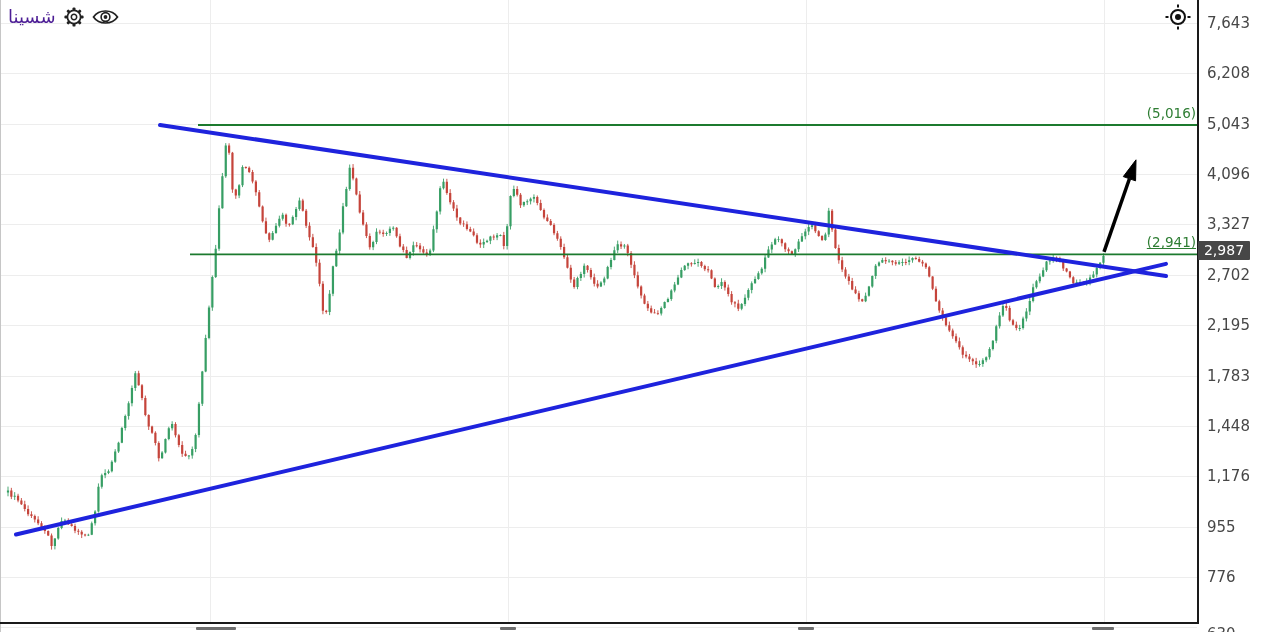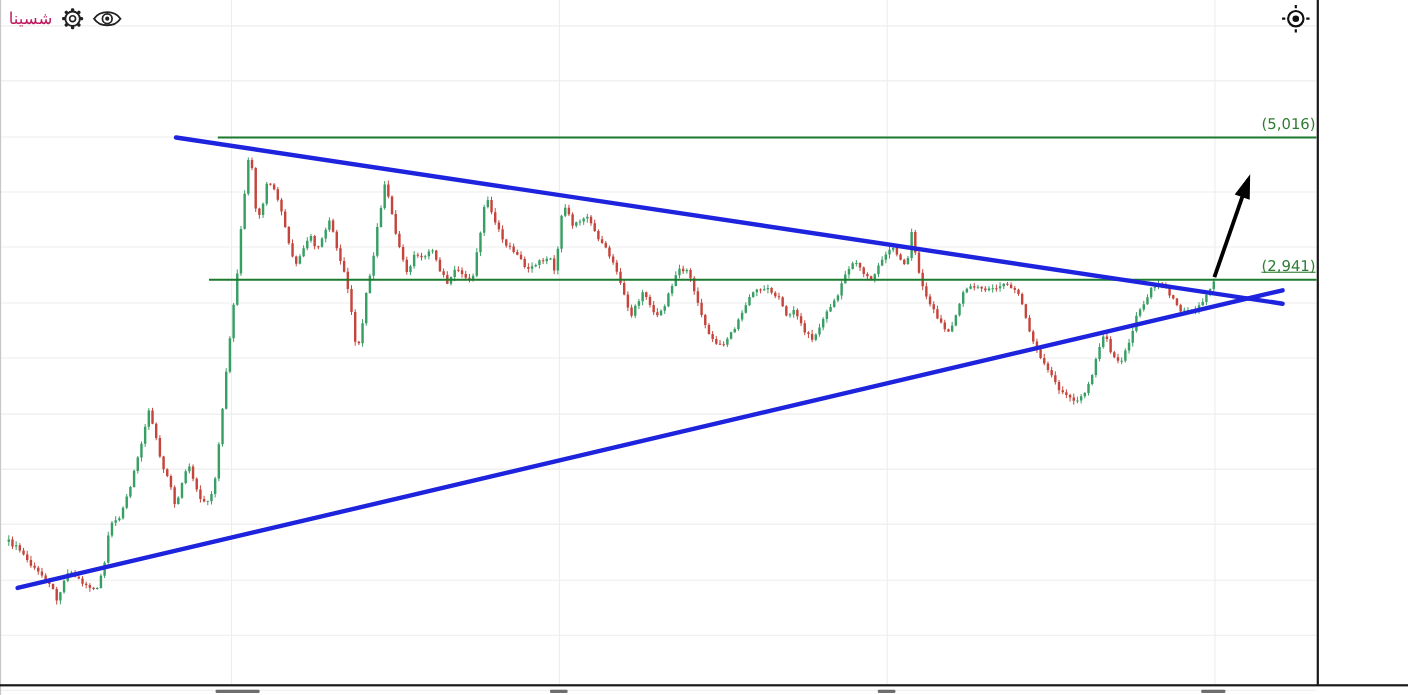--- a/index.html
+++ b/index.html
@@ -3,21 +3,21 @@
 <meta charset="utf-8">
 <style>
   html,body{margin:0;padding:0;background:#fff;}
   body{font-family:"DejaVu Sans",sans-serif;}
   .stage{position:relative;width:1280px;height:632px;background:#fff;overflow:hidden;}
   #plot-svg{position:absolute;left:0;top:0;}
   .left-edge{position:absolute;left:0;top:0;width:1px;height:632px;background:#c6c6c6;}
   .axis-border{position:absolute;left:1197px;top:0;width:2px;height:623px;background:#1a1a1a;}
   .frame-bottom{position:absolute;left:0;top:622px;width:1280px;height:2px;background:#1a1a1a;}
   .header{position:absolute;left:8px;top:5px;display:flex;align-items:center;gap:7px;z-index:6;}
-  .symbol{font-size:15px;color:#be185d;line-height:24px;}
+  .symbol{font-size:18px;color:#4c1d95;line-height:24px;}
   .icon-btn{display:inline-flex;align-items:center;justify-content:center;cursor:pointer;}
   .target-wrap{position:absolute;left:1163px;top:2px;z-index:6;cursor:pointer;}
   .price-axis{position:absolute;left:1199px;top:0;width:81px;height:632px;background:#fff;z-index:5;}
   .tick{position:absolute;left:8px;font-size:15px;color:#474747;white-space:nowrap;}
   .badge{position:absolute;left:-1px;width:52px;height:19px;background:#474747;color:#fff;
          font-size:14px;text-align:center;line-height:19px;border-radius:1px;}
   .lvl-label{position:absolute;font-size:13.5px;color:#2e7d33;z-index:4;white-space:nowrap;}
   .date-dash{position:absolute;top:627px;height:3px;background:#4a4a4a;opacity:.8;border-radius:1px;z-index:7;}
 </style>
 </head>
@@ -101,20 +101,38 @@
         <line x1="-9.5" y1="0" x2="-12.5" y2="0"></line>
         <line x1="9.5" y1="0" x2="12.5" y2="0"></line>
       </g>
       <circle r="3" fill="#111"></circle>
     </svg>
   </div>
 
   <div class="lvl-label" id="lvl-label-0" style="top: 105.004px; left: auto; right: 84px; margin-left: 47px;">(5,016)</div>
   <div class="lvl-label" id="lvl-label-1" style="top: 234.311px; left: auto; right: 84px; text-decoration: underline;">(2,941)</div>
 
+  <div class="price-axis">
+    <div id="ticks-holder">
+        <div class="tick" style="top: 14px;">7,643</div>
+        <div class="tick" style="top: 64.3658px;">6,208</div>
+        <div class="tick" style="top: 114.704px;">5,043</div>
+        <div class="tick" style="top: 165.079px;">4,096</div>
+        <div class="tick" style="top: 215.442px;">3,327</div>
+        <div class="tick" style="top: 265.839px;">2,702</div>
+        <div class="tick" style="top: 316.171px;">2,195</div>
+        <div class="tick" style="top: 366.52px;">1,783</div>
+        <div class="tick" style="top: 416.926px;">1,448</div>
+        <div class="tick" style="top: 467.319px;">1,176</div>
+        <div class="tick" style="top: 517.736px;">955</div>
+        <div class="tick" style="top: 568.007px;">776</div>
+      </div>
+    <div class="badge" id="last-badge" style="top: 240.552px;">2,987</div>
+    <div class="tick" id="clipped-tick" style="top: 625px;">630</div>
+  </div>
 
   <div id="date-dashes">
       <div class="date-dash" style="left: 196px; width: 40px;"></div>
       <div class="date-dash" style="left: 500px; width: 16px;"></div>
       <div class="date-dash" style="left: 798px; width: 16px;"></div>
       <div class="date-dash" style="left: 1092px; width: 22px;"></div>
     </div>
 
 </div>
 

